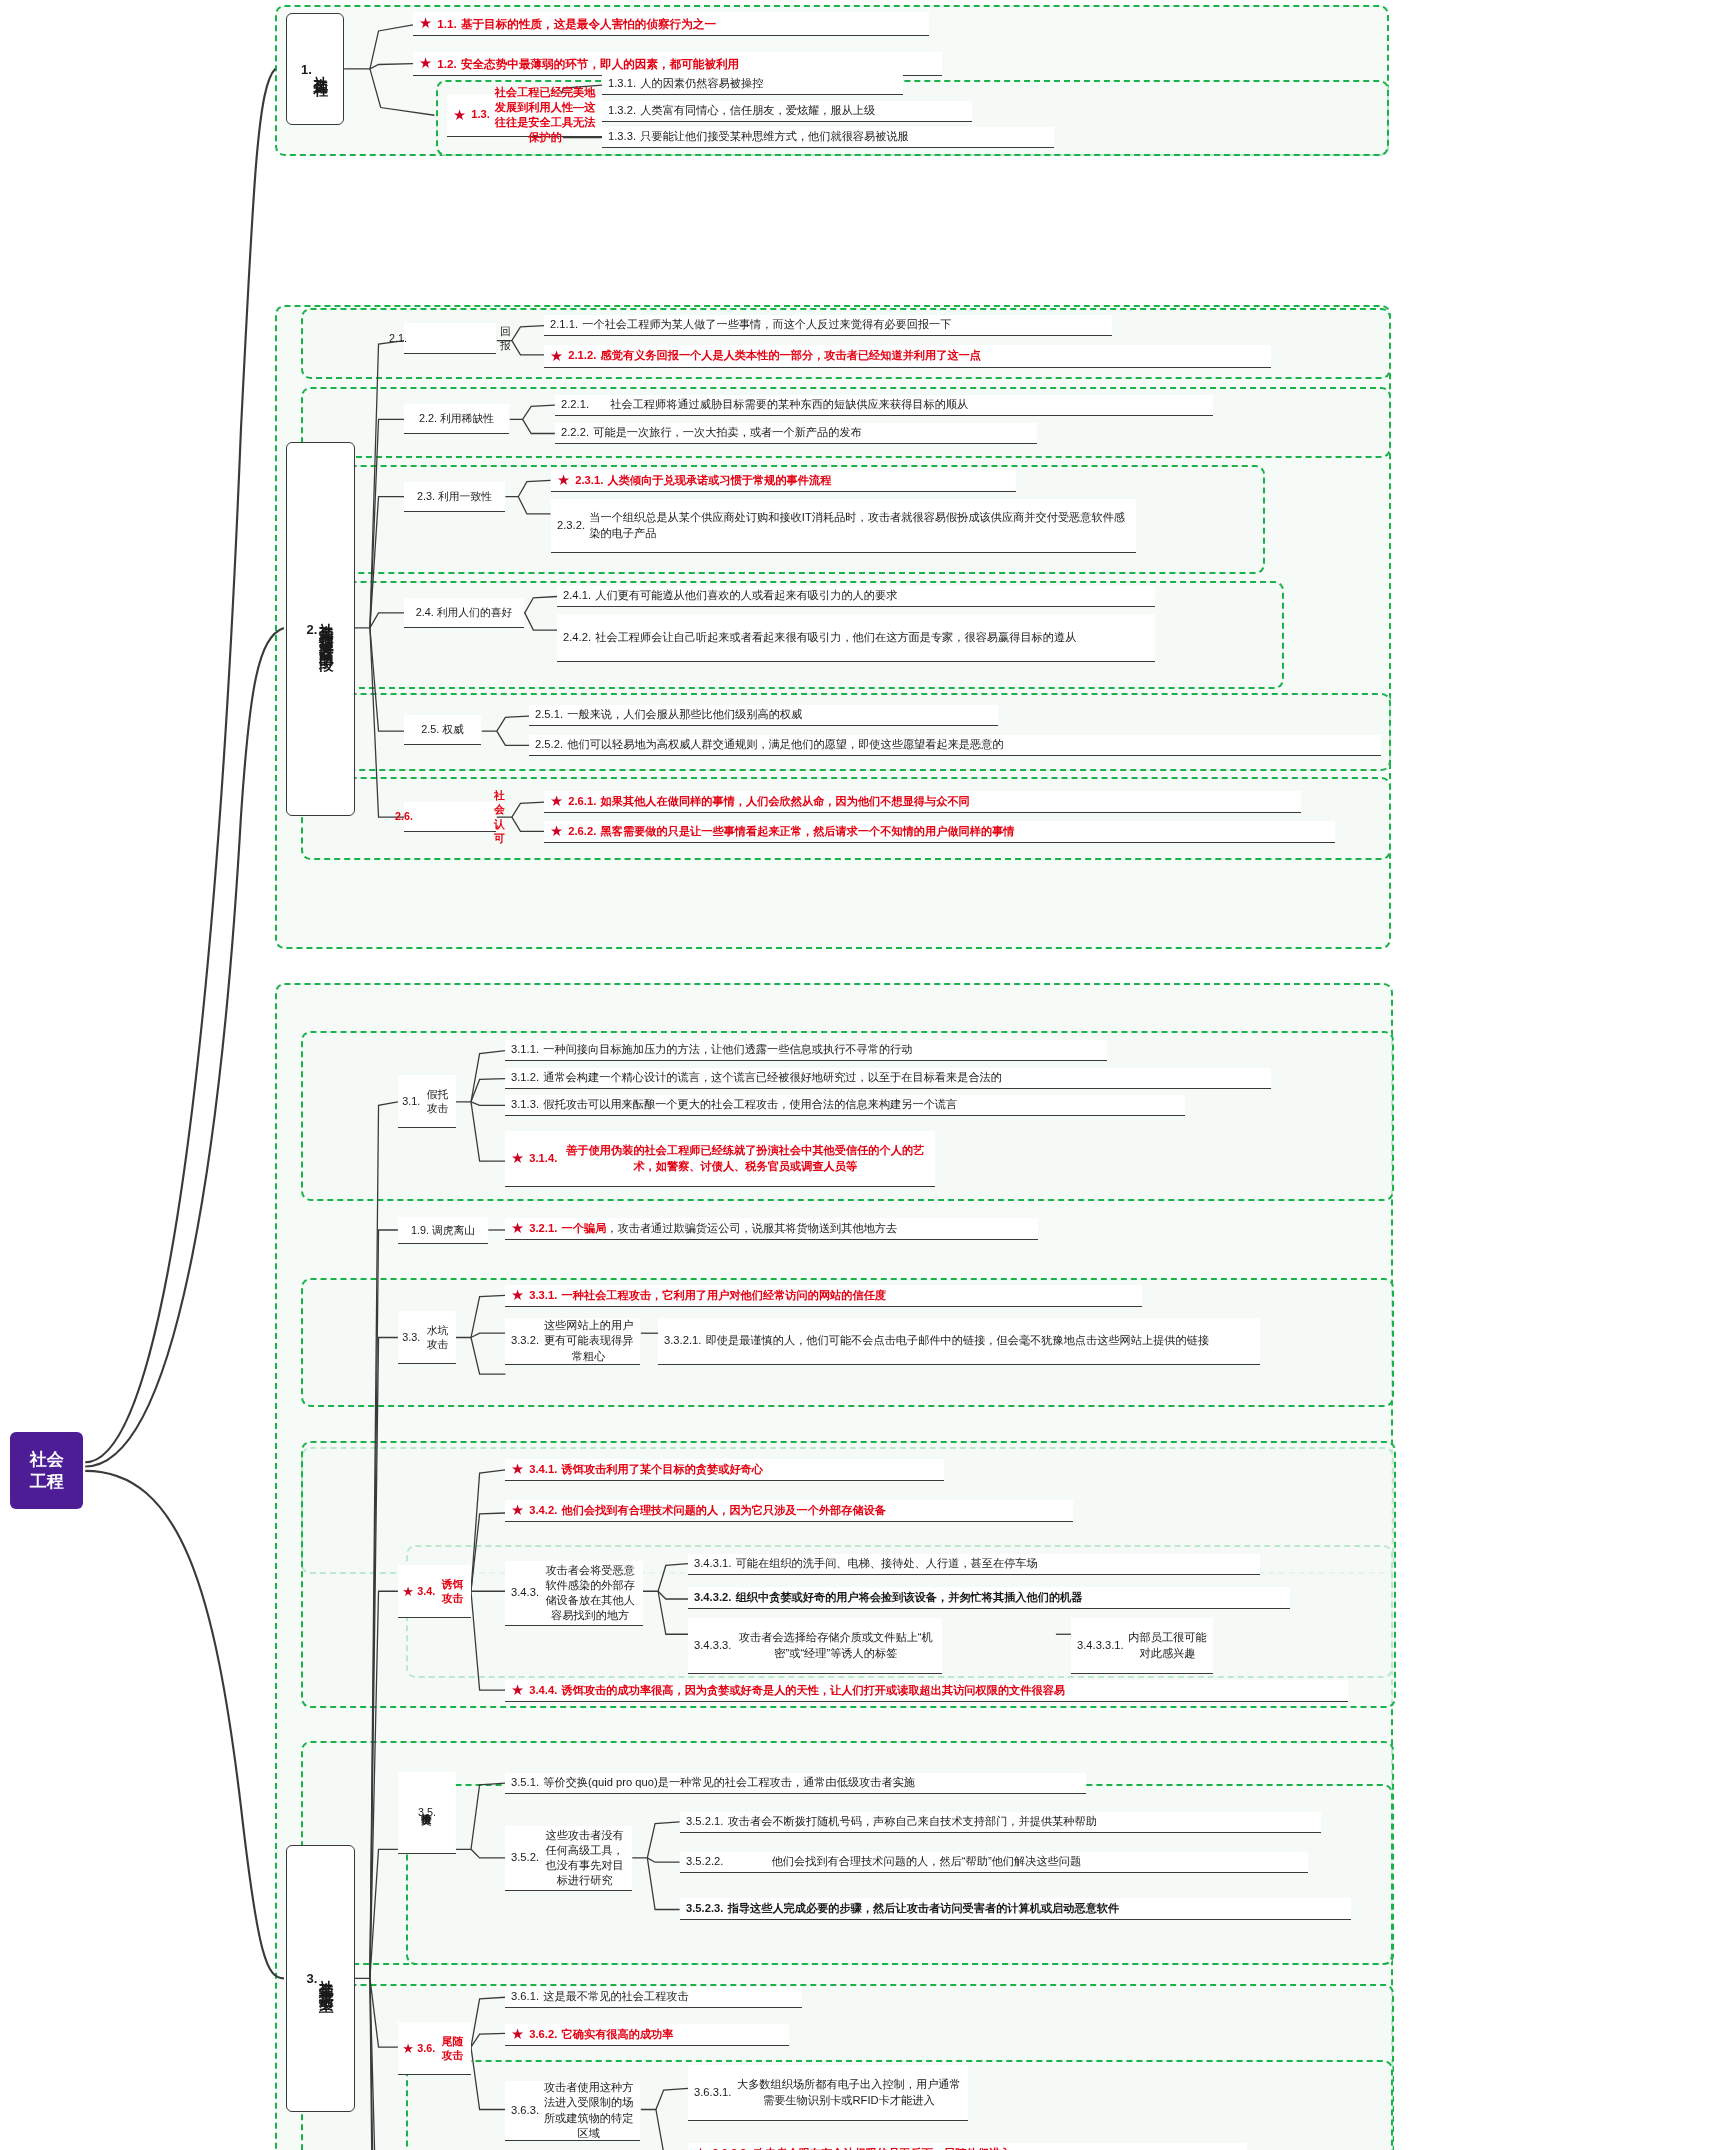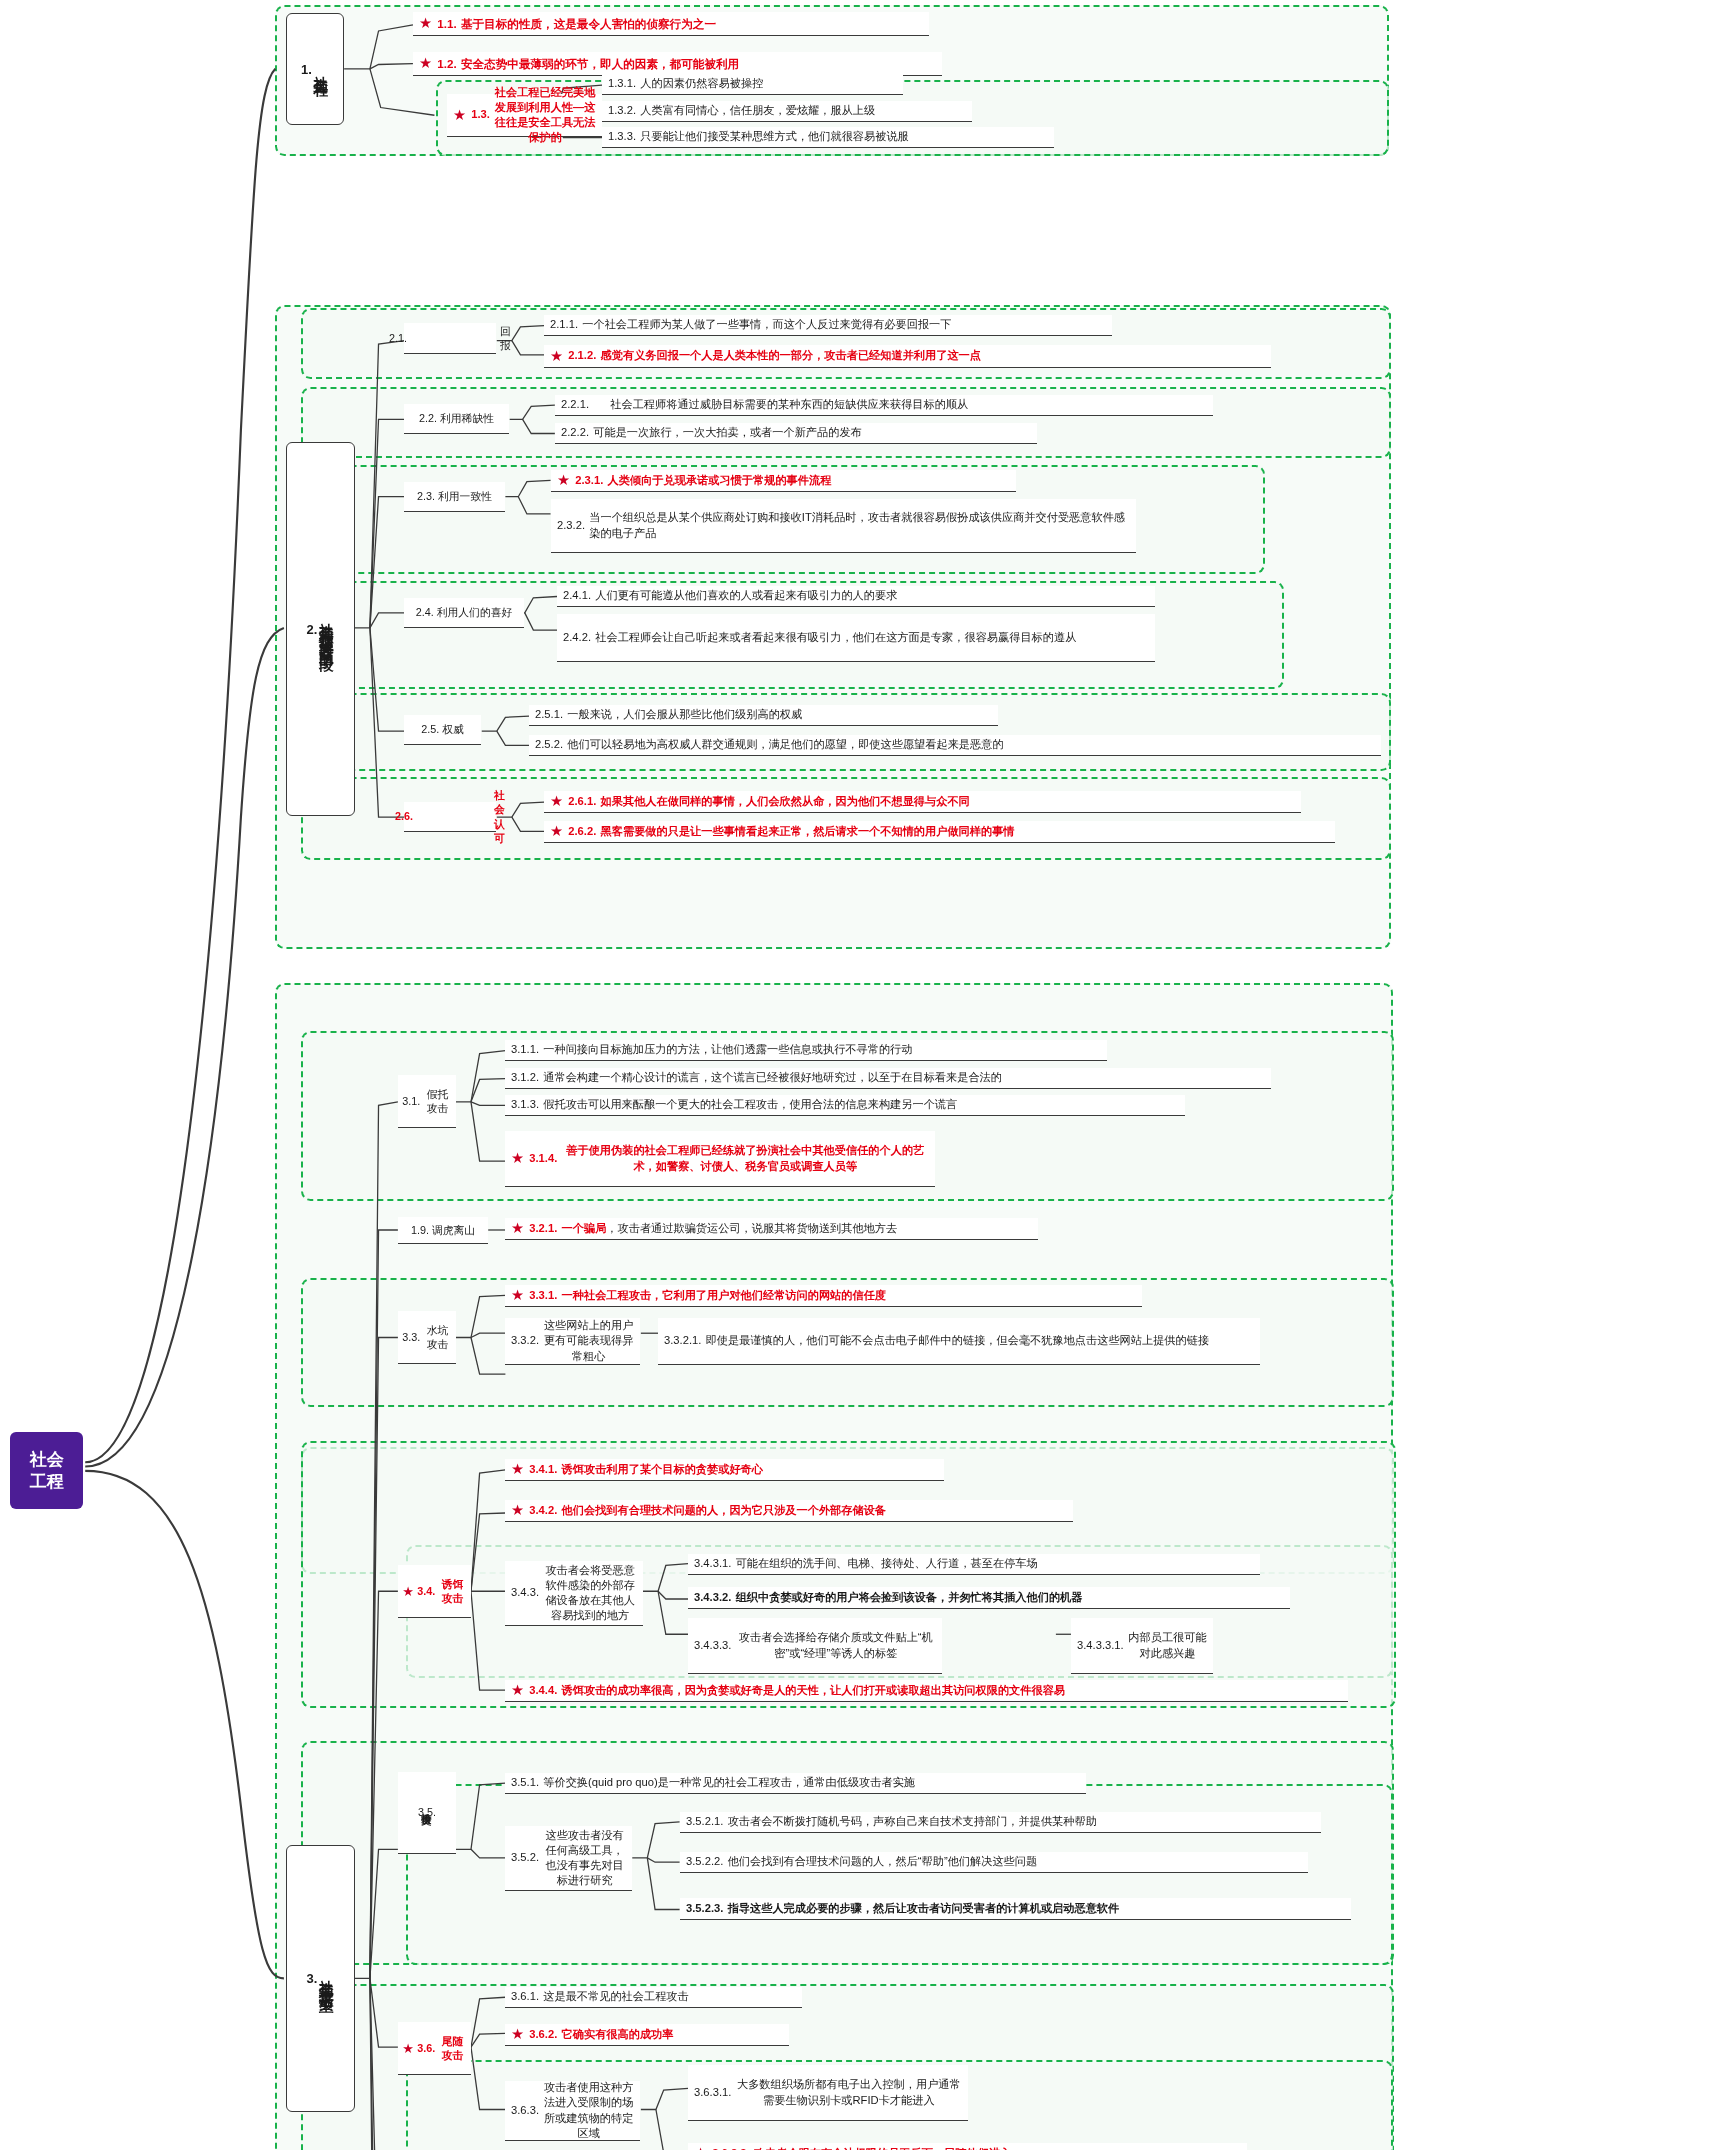--- a/index.html
+++ b/index.html
@@ -473,21 +473,21 @@
     <span>等价交换(quid pro quo)是一种常见的社会工程攻击，通常由低级攻击者实施</span>
   </div>
   <div class="node wrap" style="left:505px; top:1826px; width:127px; height:65px; text-align:center;">
     <span class="idx">3.5.2.</span>
     <span>这些攻击者没有任何高级工具，也没有事先对目标进行研究</span>
   </div>
   <div class="node" style="left:680px; top:1812px; width:641px; height:20.6px;">
     <span class="idx">3.5.2.1.</span>
     <span>攻击者会不断拨打随机号码，声称自己来自技术支持部门，并提供某种帮助</span>
   </div>
-  <div class="node" style="left:680px; top:1852px; width:628px; height:20.6px;">
+  <div class="node" style="left:680px; top:1852px; width:628px; height:20.6px;gap:44px;">
     <span class="idx">3.5.2.2.</span>
     <span>他们会找到有合理技术问题的人，然后“帮助”他们解决这些问题</span>
   </div>
   <div class="node" style="left:680px; top:1898px; width:671px; height:22.4px; font-weight:bold;">
     <span class="idx">3.5.2.3.</span>
     <span>指导这些人完成必要的步骤，然后让攻击者访问受害者的计算机或启动恶意软件</span>
   </div>
 
   <div class="lvl2 red" style="left:398px; top:2022px; width:73px; height:53px;">
     <span class="star">★</span>

